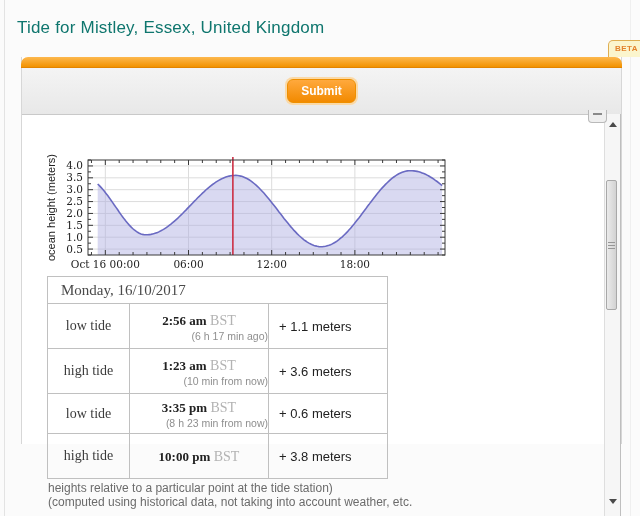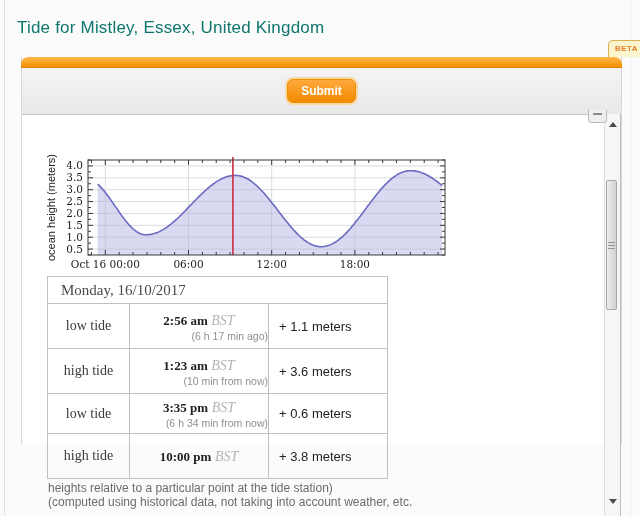--- a/index.html
+++ b/index.html
@@ -36,21 +36,21 @@
 
   .tide-table{position:absolute;left:25px;top:161px;border-collapse:collapse;
     font-family:"Liberation Serif","DejaVu Serif",serif;color:#3a3a3a;}
   .tide-table td{border:1px solid #c0c0c0;padding:0;}
   .tide-table .date-cell{height:26px;font-size:15px;color:#4a4a4a;padding-left:13px;}
   .tide-table .type-cell{width:81px;text-align:center;font-size:14px;}
   .tide-table .time-cell{width:138px;text-align:center;}
   .tide-table .height-cell{width:108px;padding-left:10px;font-family:"Liberation Sans",sans-serif;
     font-size:13px;color:#222;}
   .time-main{font-size:13px;font-weight:bold;color:#222;}
-  .time-zone{font-size:14px;color:#b3b3b3;font-style:italic;}
+  .time-zone{font-size:14px;color:#b3b3b3;}
   .time-rel{font-family:"Liberation Sans",sans-serif;font-size:10.5px;color:#8f8f8f;margin-top:1px;text-align:right;}
 
   .footnote{position:absolute;left:26px;top:367px;font-size:12px;line-height:13.5px;color:#6b6b6b;}
 
   .mini-tab{position:absolute;left:566px;top:53px;width:19px;height:13px;box-sizing:border-box;z-index:5;
     background:#efefef;border:1px solid #b9b9b9;border-top:none;border-radius:0 0 4px 4px;cursor:pointer;}
   .mini-tab .dash{display:block;width:9px;height:2px;background:#8a8a8a;margin:3px auto 0;}
 
   .scrollbar{position:absolute;left:582px;top:57px;width:17px;height:402px;box-sizing:border-box;z-index:4;
     background:#f6f6f6;border-left:1px solid #dedede;border-right:1px solid #bfbfbf;}
@@ -226,21 +226,21 @@
               <td class="time-cell">
                 <div><span class="time-main">1:23 am</span><span class="time-zone"> BST</span></div>
                 <div class="time-rel">(10 min from now)</div>
               </td>
               <td class="height-cell">+ 3.6 meters</td>
             </tr>
             <tr style="height: 40px;">
               <td class="type-cell">low tide</td>
               <td class="time-cell">
                 <div><span class="time-main">3:35 pm</span><span class="time-zone"> BST</span></div>
-                <div class="time-rel">(6 h 34 min from now)</div>
+                <div class="time-rel">(8 h 23 min from now)</div>
               </td>
               <td class="height-cell">+ 0.6 meters</td>
             </tr>
             <tr style="height: 45px;">
               <td class="type-cell">high tide</td>
               <td class="time-cell">
                 <div><span class="time-main">10:00 pm</span><span class="time-zone"> BST</span></div>
               </td>
               <td class="height-cell">+ 3.8 meters</td>
             </tr>

